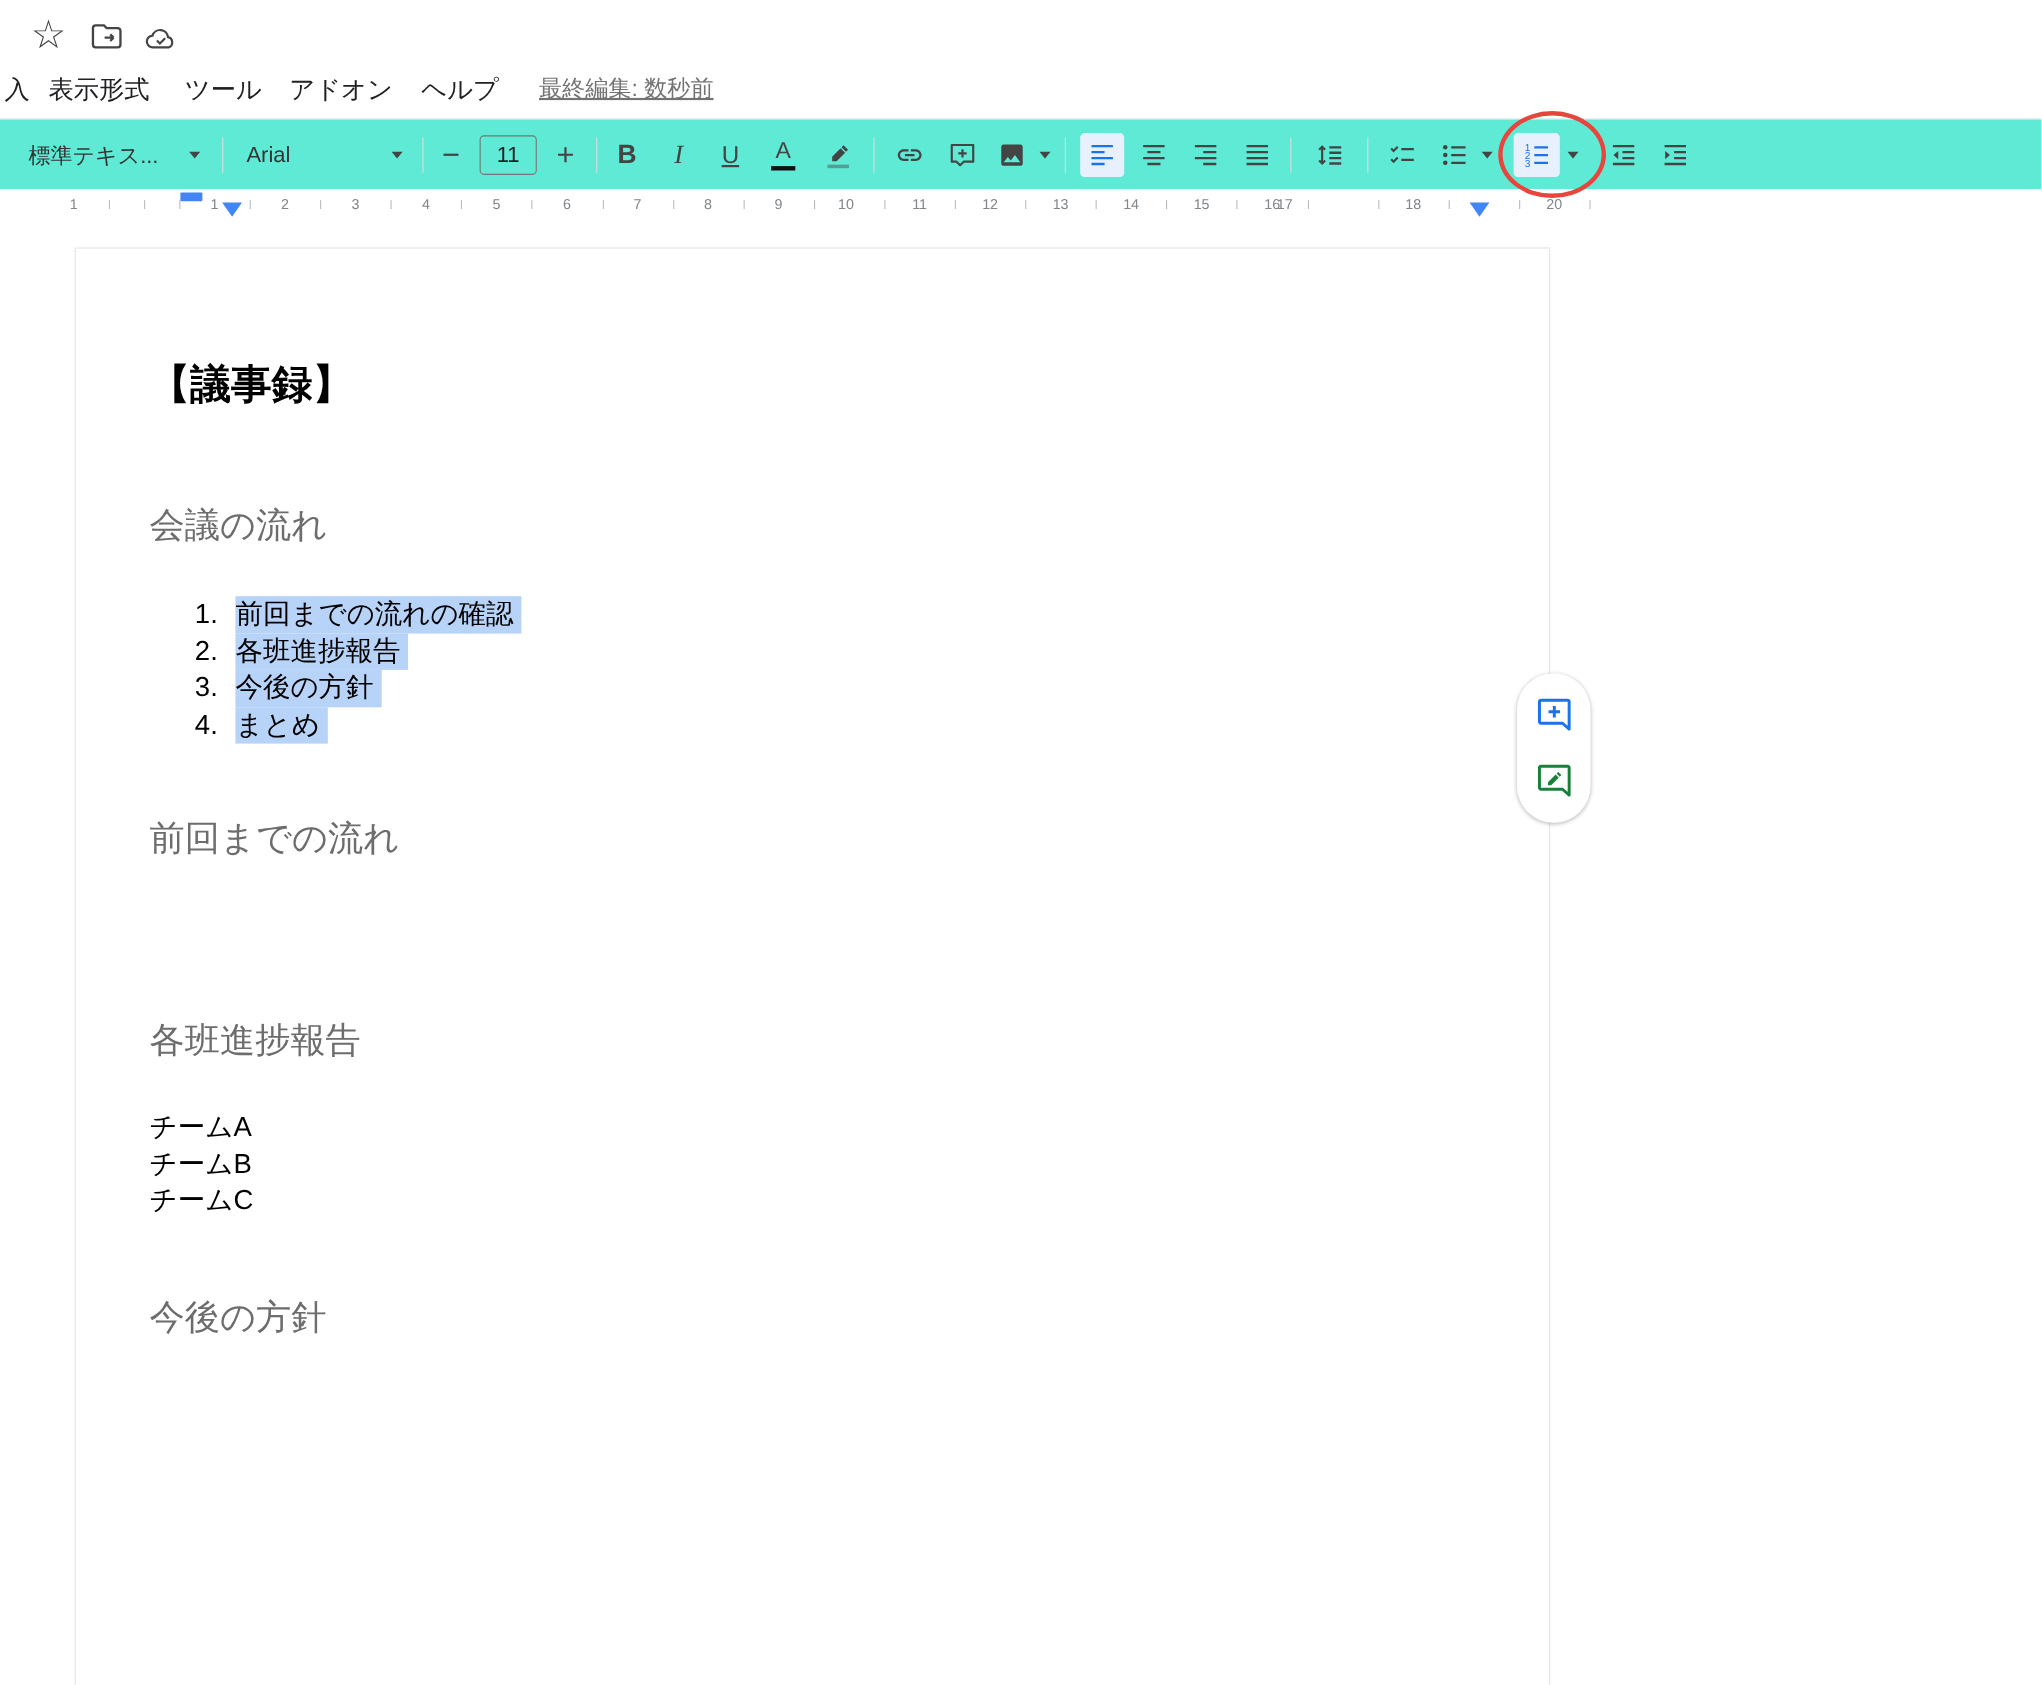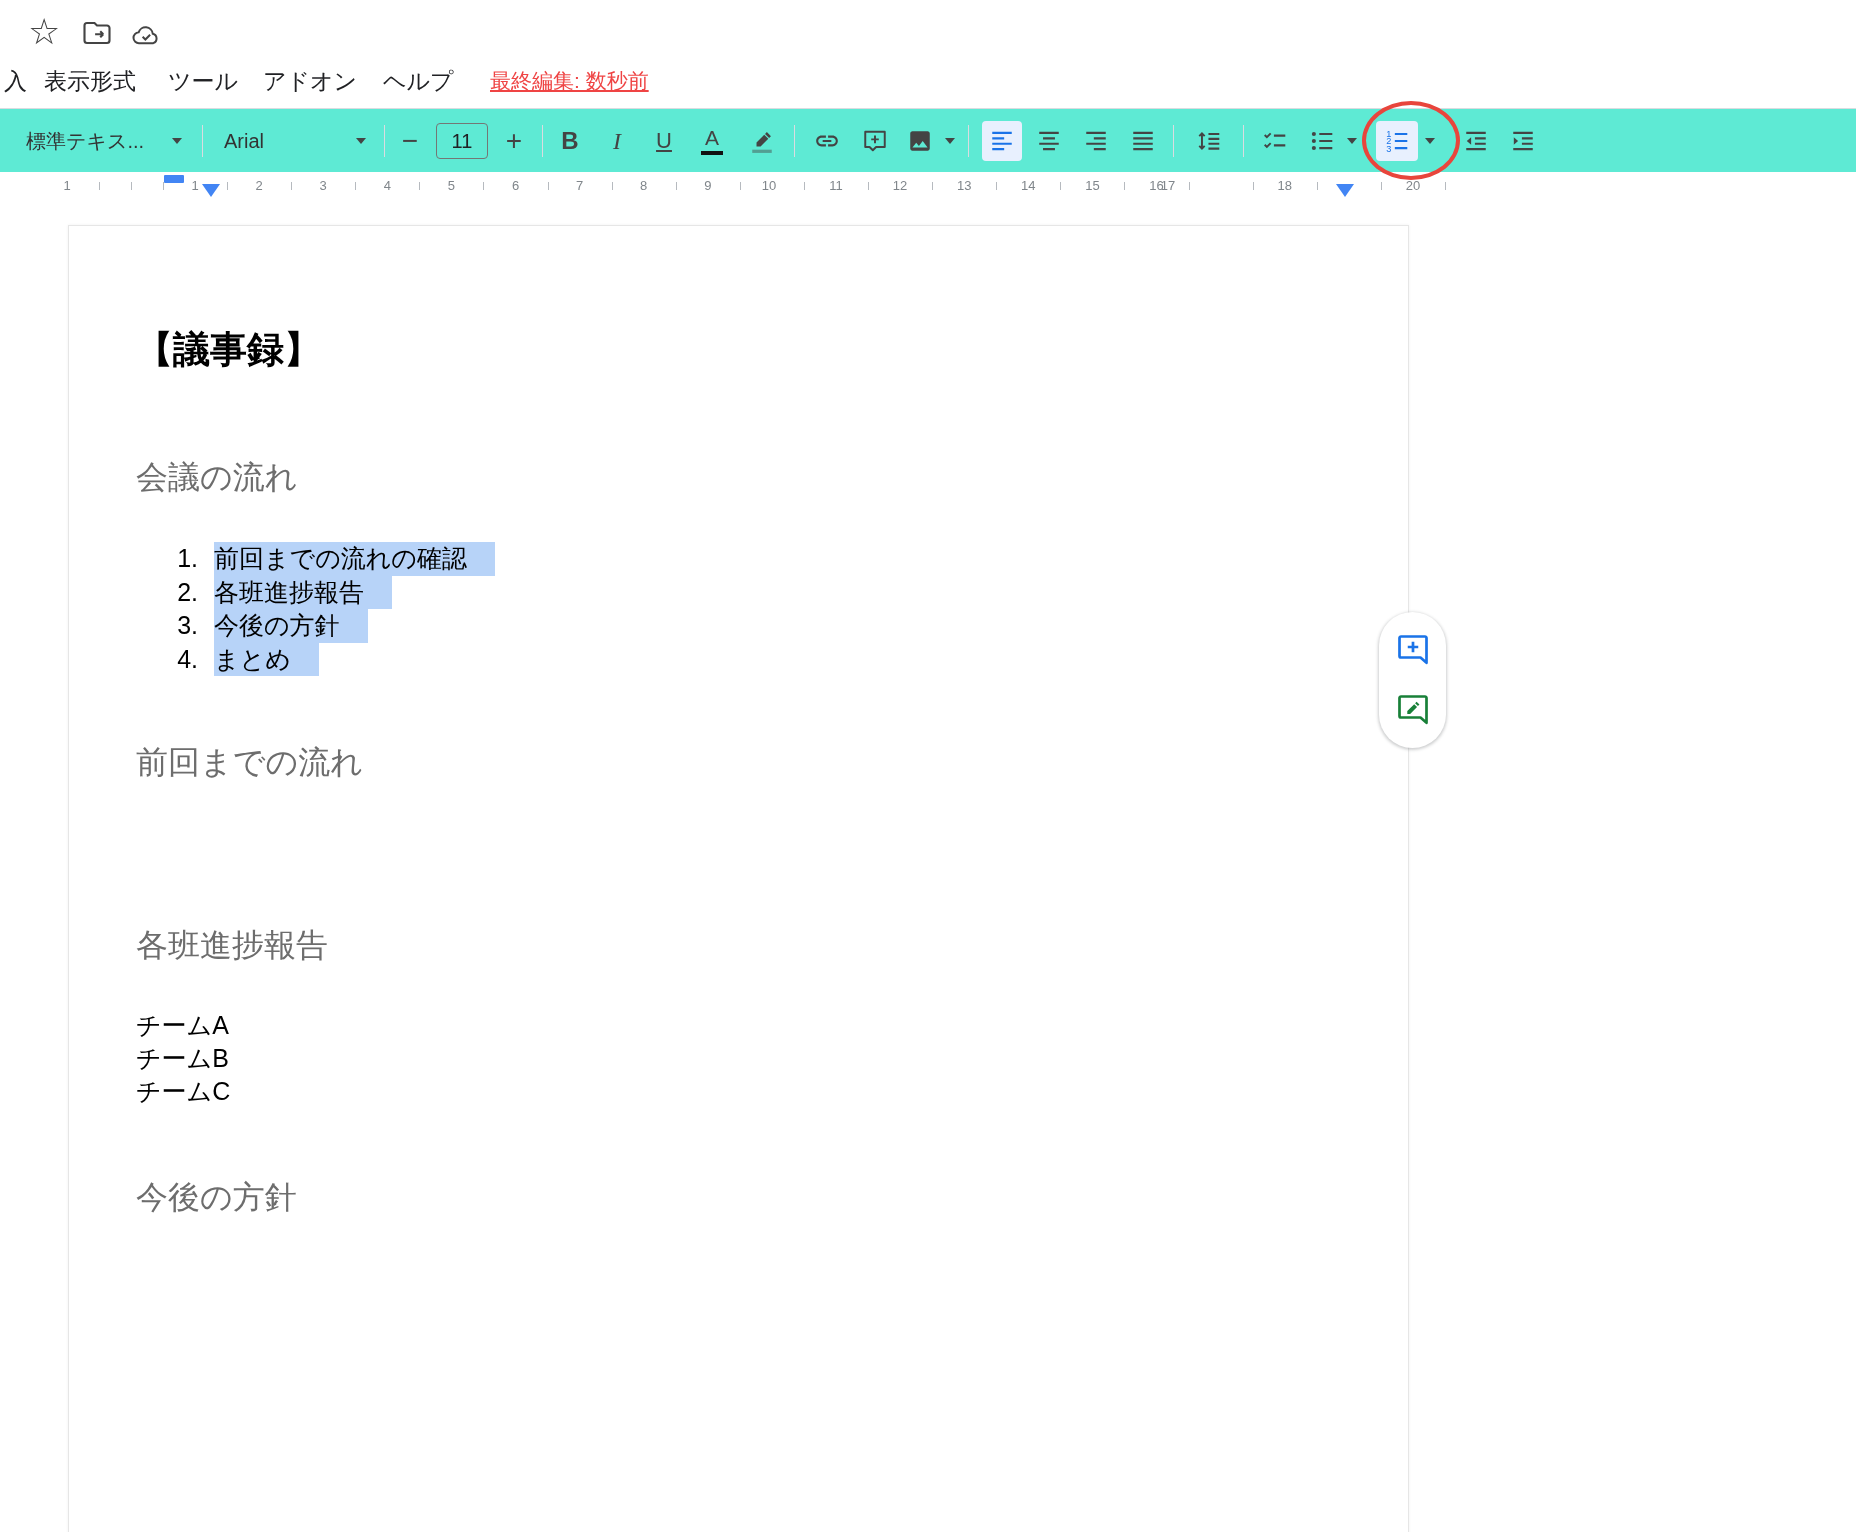--- a/index.html
+++ b/index.html
@@ -7,21 +7,21 @@
   body { font-family: "Liberation Sans", "DejaVu Sans", sans-serif; color:#202124; }
   .screen { position:relative; width:1856px; height:1532px; background:#fff; overflow:hidden; }
 
   
   .qb { position:absolute; color:#444; display:flex; align-items:center; justify-content:center; cursor:pointer; }
   .qb.star { left:28px; top:10px; font-size:36px; line-height:44px; }
 
   
   .menubar { position:absolute; top:62px; left:0; width:100%; height:38px; }
   .menu-item { position:absolute; top:0; line-height:38px; font-size:23px; color:#202124; cursor:pointer; }
-  .last-edit { position:absolute; top:0; line-height:38px; font-size:21px; color:#ef4444; text-decoration:underline; cursor:pointer; }
+  .last-edit { position:absolute; top:0; line-height:38px; font-size:21px; color:#737373; text-decoration:underline; cursor:pointer; }
 
   
   .toolbar { position:absolute; top:108px; left:0; width:100%; height:64px; border-top:1px solid #dadce0; background:#5eead4; }
   .tctl { position:absolute; top:12px; height:40px; display:flex; align-items:center; justify-content:center;
           border-radius:4px; color:#444; cursor:pointer; }
   .tctl.active { background:#e8f0fe; color:#1a73e8; }
   .tdiv { position:absolute; top:16px; width:1px; height:32px; background:#dadce0; }
   .dd-label { font-size:20px; color:#333; }
   .arrow-down { width:0; height:0; border-left:5px solid transparent; border-right:5px solid transparent; border-top:6px solid #444; }
   .tctl svg { display:block; }
@@ -52,21 +52,21 @@
           border:1px solid #e6e6e6; box-shadow:0 0 3px rgba(0,0,0,0.06); }
   .doc-title { position:absolute; left:67px; top:102px; font-size:37px; line-height:44px; color:#000; font-weight:700; }
   .doc-h { position:absolute; left:67px; font-size:32px; line-height:40px; color:#6d6d6d; font-weight:400; }
   .h-flow   { top:231px; }
   .h-prev   { top:516px; }
   .h-prog   { top:699px; }
   .h-policy { top:951px; }
   .agenda { position:absolute; left:0; top:316px; list-style:none; width:100%; }
   .agenda-item { position:relative; line-height:33.5px; font-size:25px; color:#000; }
   .anum { position:absolute; left:85px; width:44px; text-align:right; }
-  .sel { display:inline-block; margin-left:145px; background:#b7d3f8; padding-right:28px; }
+  .sel { display:inline-block; margin-left:145px; background:#b7d3f8; padding-right:7px; }
   .body-line { position:absolute; left:67px; font-size:25px; line-height:36px; color:#000; }
   .bl-1 { top:558px; } .bl-2 { top:594px; }
   .teams { position:absolute; left:67px; top:783px; font-size:25px; line-height:33px; color:#000; }
 
   
   .float-pill { position:absolute; left:1379px; top:612px; width:67px; height:136px; background:#fff; border-radius:34px;
                 box-shadow:0 1px 3px 1px rgba(60,64,67,.25); z-index:20; display:flex; flex-direction:column;
                 align-items:center; justify-content:space-evenly; }
   .float-pill .fbtn { width:44px; height:44px; border:none; background:transparent; display:flex; align-items:center;
                       justify-content:center; cursor:pointer; }

